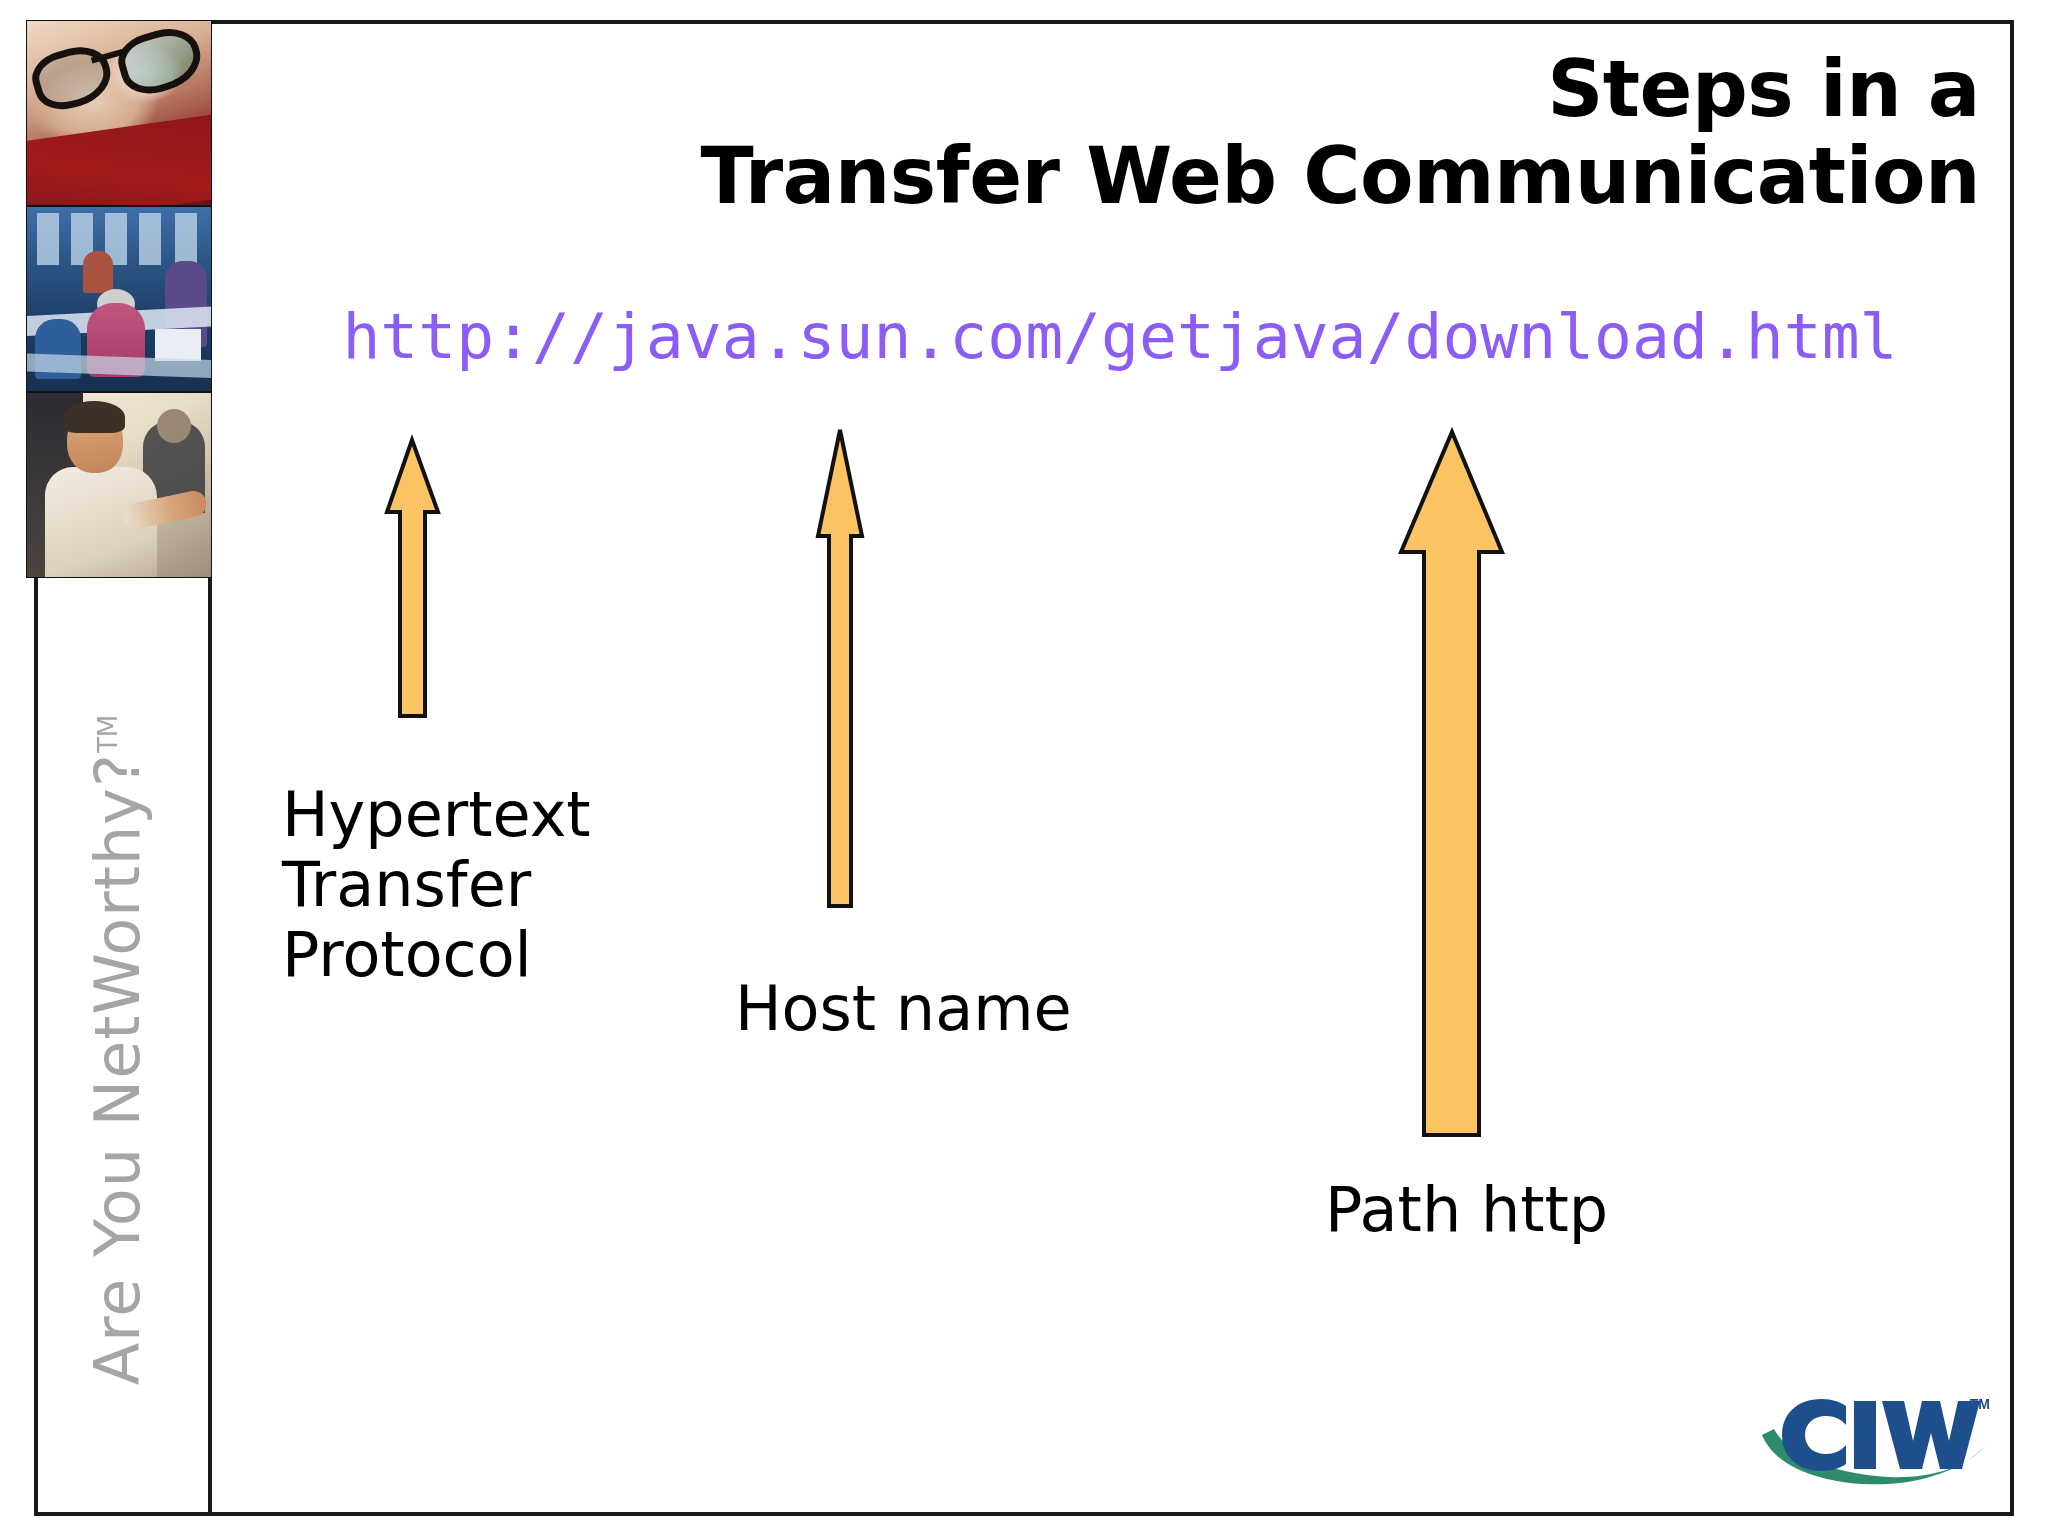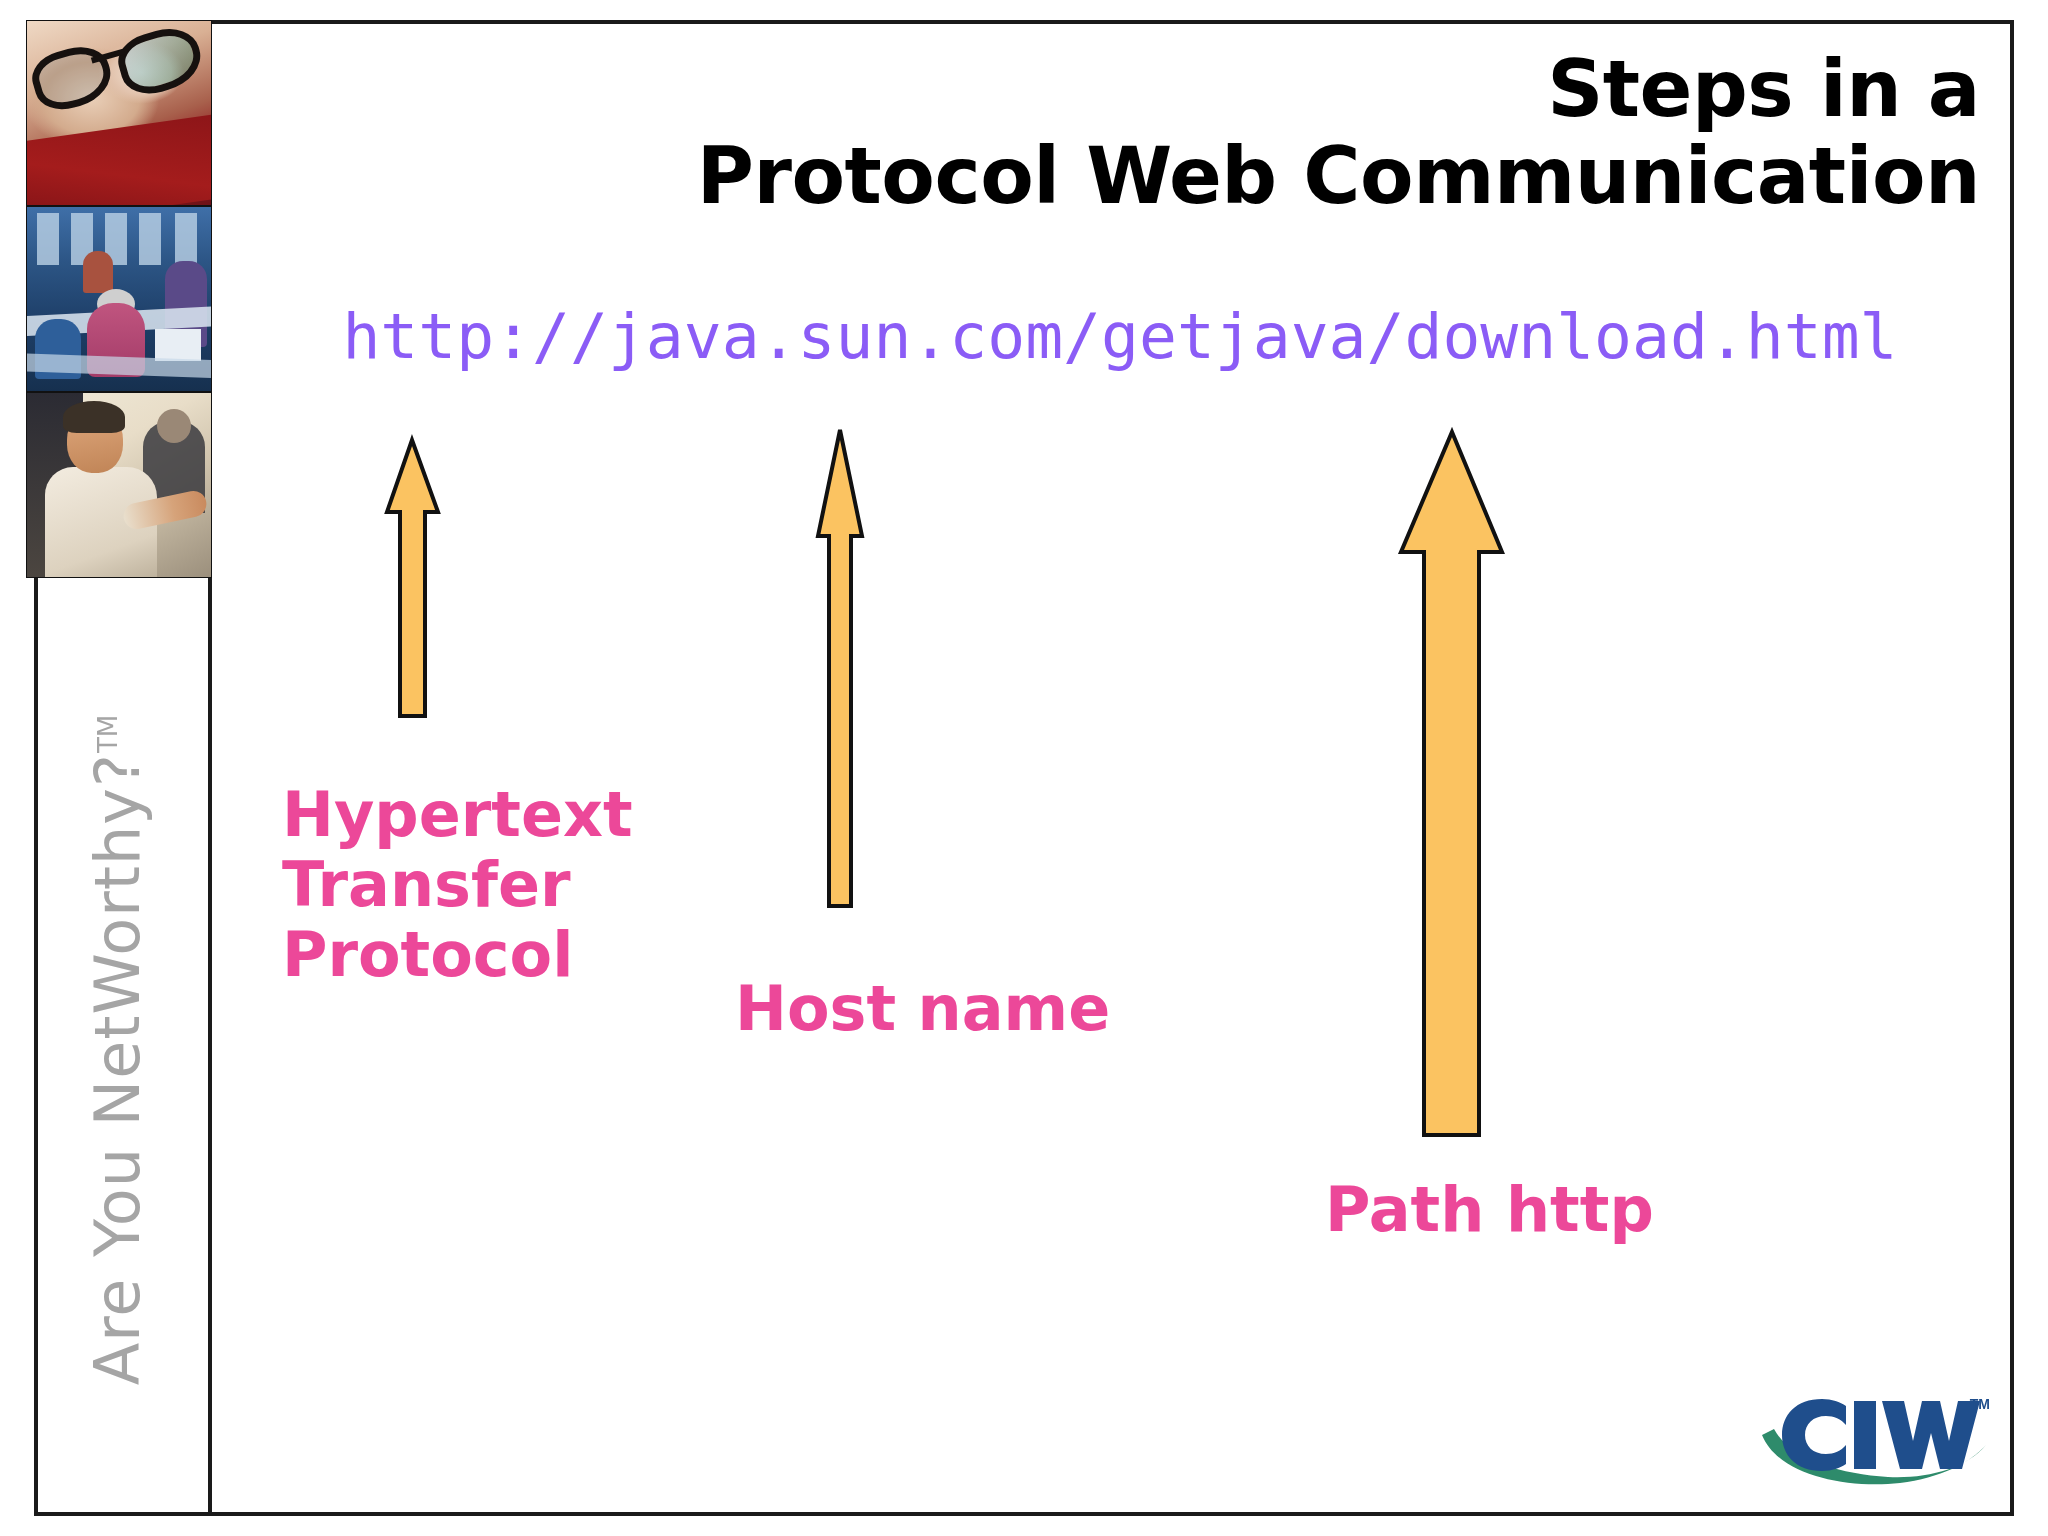--- a/index.html
+++ b/index.html
@@ -247,24 +247,24 @@
     position: absolute;
     left: 0; top: 0;
     width: 2048px; height: 1536px;
     pointer-events: none;
   }
 
   
   .callout {
     position: absolute;
     font-family: "DejaVu Sans", sans-serif;
-    font-weight: bold;
+    font-weight: normal;
     font-size: 62px;
     line-height: 1.13;
-    color: #ec4899;
+    color: #000000;
     white-space: pre;
   }
   #label-http { left: 282px; top: 780px; }
   #label-host { left: 735px; top: 974px; }
   #label-path { left: 1325px; top: 1175px; }
 
   
   #ciw-logo {
     position: absolute;
     left: 1760px;
@@ -322,21 +322,21 @@
     </div>
 
   </div>
 
   <div id="tagline">
     <div id="tagline-text"><span>Are You NetWorthy?</span><span class="tm">TM</span></div>
   </div>
 
   <div id="title-block">
     <div class="title-line">Steps in a</div>
-    <div class="title-line">Protocol Web Communication</div>
+    <div class="title-line">Transfer Web Communication</div>
   </div>
 
   <div id="url-line">http://java.sun.com/getjava/download.html</div>
 
   <svg id="arrows" viewBox="0 0 2048 1536" width="2048" height="1536" xmlns="http://www.w3.org/2000/svg">
 
     <polygon points="412,440 438,512 425,512 425,716 400,716 400,512 387,512" fill="#FBC361" stroke="#111111" stroke-width="4" stroke-linejoin="miter"></polygon>
 
     <polygon points="840,430 862,536 851,536 851,906 829,906 829,536 818,536" fill="#FBC361" stroke="#111111" stroke-width="4" stroke-linejoin="miter"></polygon>
 

